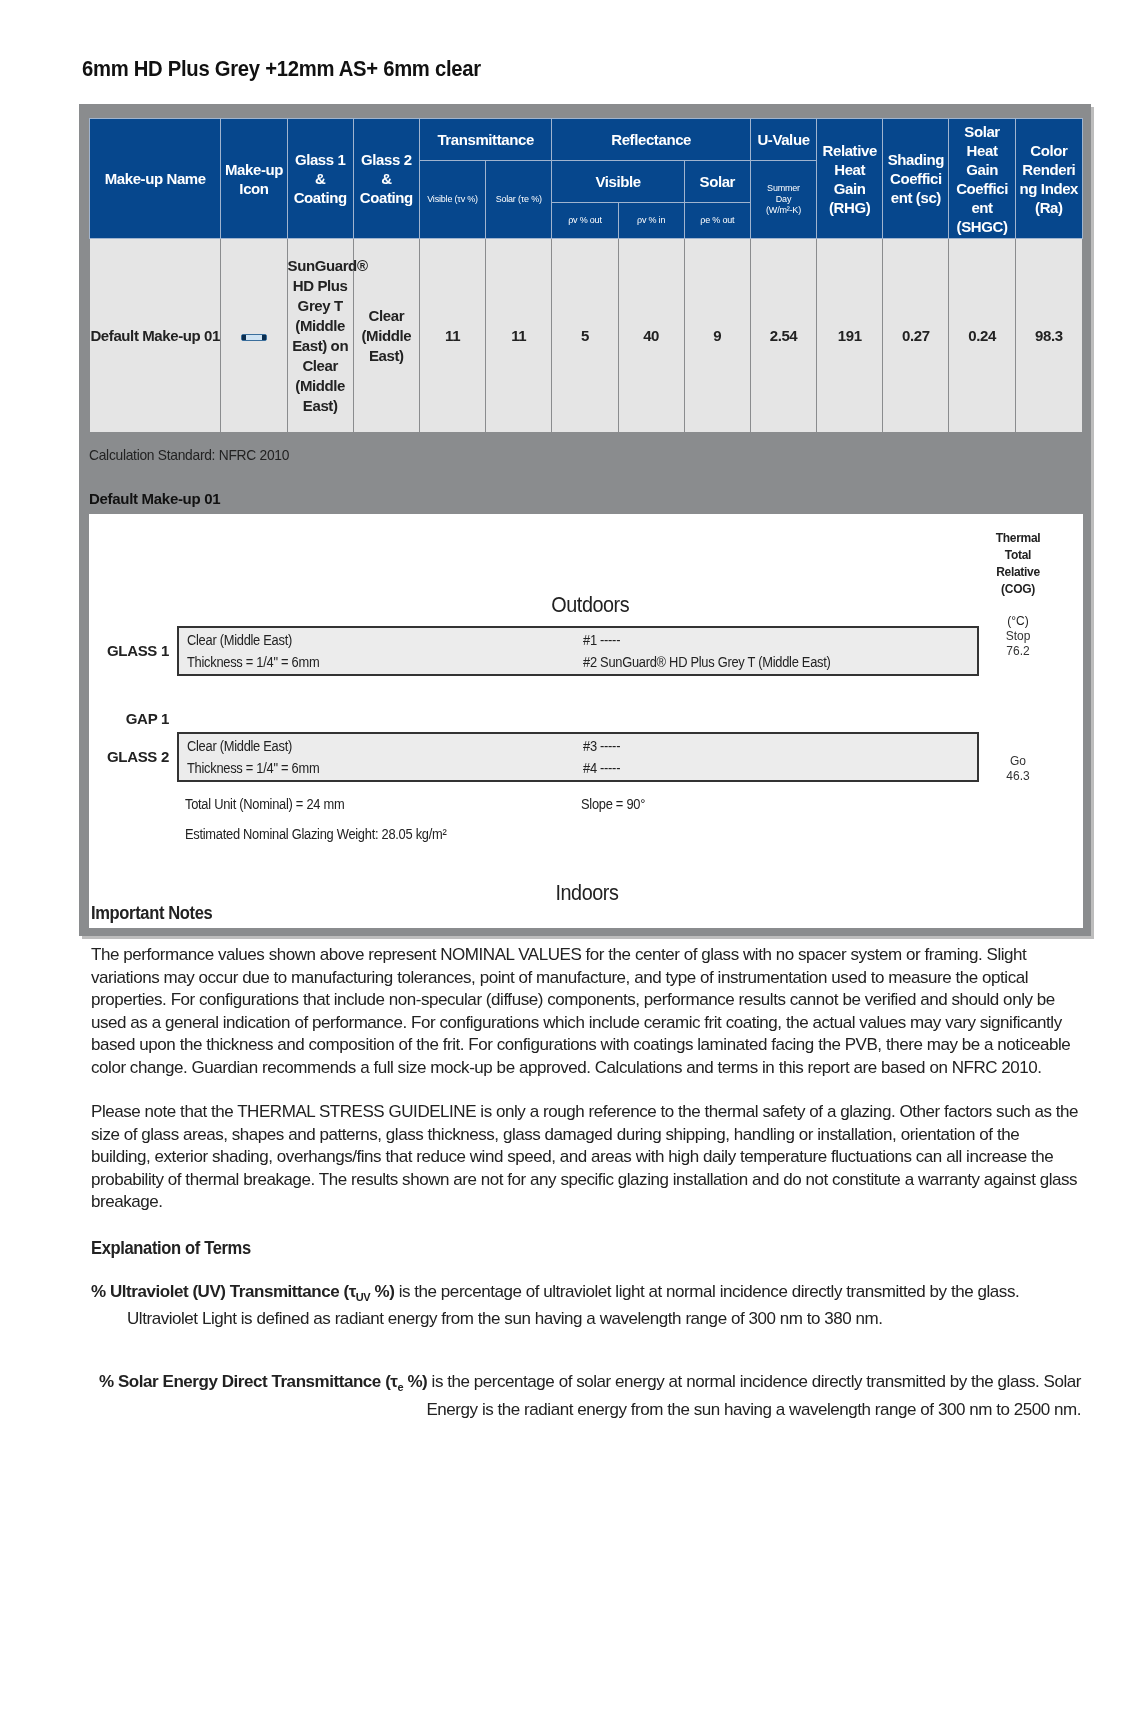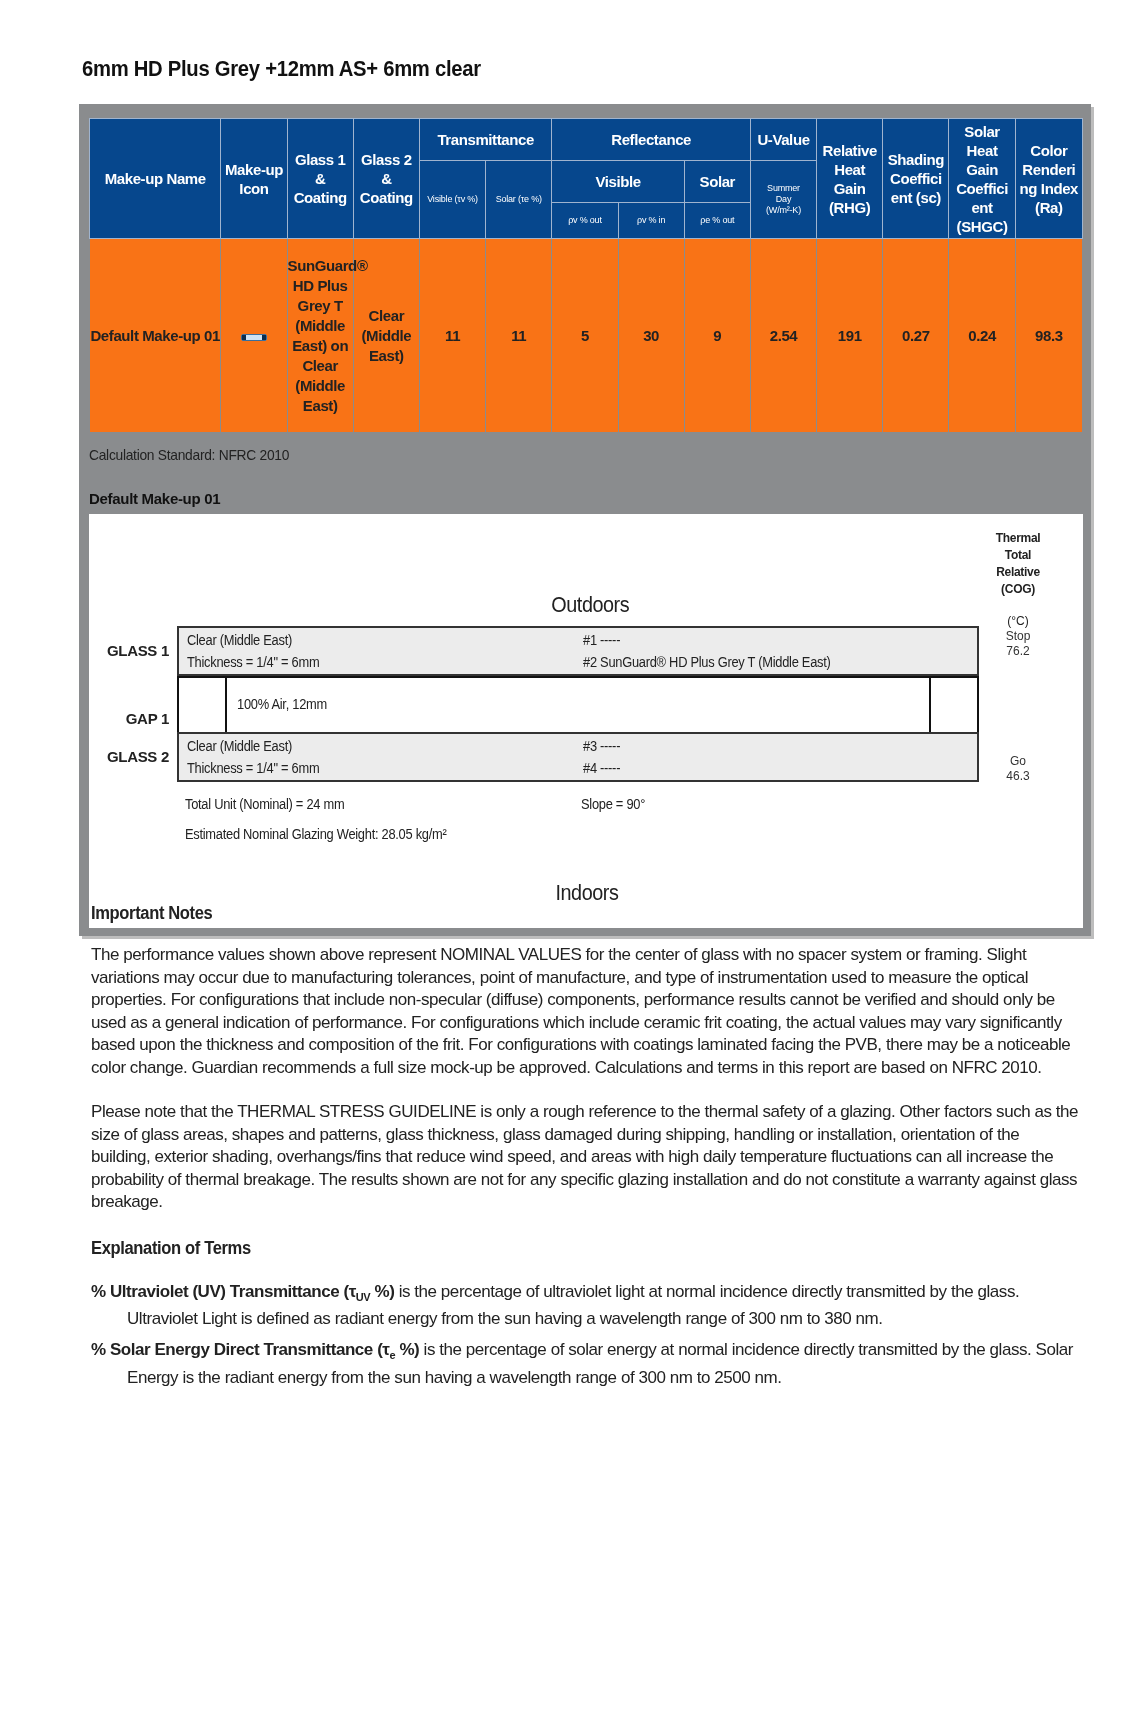--- a/index.html
+++ b/index.html
@@ -6,21 +6,21 @@
   html, body { width: 1147px; height: 1736px; background: #ffffff; overflow: hidden; }
   body { font-family: "Liberation Sans", sans-serif; color: #222; position: relative; }
 
   .page-title { position: absolute; left: 82px; top: 56px; font-size: 22px; font-weight: bold; letter-spacing: -0.3px; color: #111; transform: scaleX(0.92); transform-origin: left; }
 
   .outer-panel { position: absolute; left: 79px; top: 104px; width: 1012px; height: 832px; background: #8a8c8e; box-shadow: 3px 3px 0 #bdbdbd; }
 
   table.perf { position: absolute; left: 10px; top: 14px; width: 994px; border-collapse: collapse; table-layout: fixed; }
   table.perf th { background: #06478d; color: #ffffff; font-weight: bold; border: 1px solid #9fb4cf; text-align: center; vertical-align: middle; font-size: 15px; line-height: 19px; letter-spacing: -0.4px; }
   table.perf th.small { font-size: 9px; line-height: 11px; letter-spacing: -0.2px; font-weight: normal; }
-  table.perf td { background: #f97316; border: 1px solid #8a8c8e; text-align: center; vertical-align: middle; font-size: 15px; font-weight: bold; line-height: 20px; color: #222; letter-spacing: -0.4px; }
+  table.perf td { background: #e5e5e5; border: 1px solid #8a8c8e; text-align: center; vertical-align: middle; font-size: 15px; font-weight: bold; line-height: 20px; color: #222; letter-spacing: -0.4px; }
 
   .makeup-icon { display: inline-block; width: 26px; height: 7px; background: #cfe3f3; border: 1px solid #3a6e9c; position: relative; border-radius: 2px; }
   .makeup-icon::before, .makeup-icon::after { content: ""; position: absolute; top: 0; width: 4px; height: 5px; background: #0b2d4e; }
   .makeup-icon::before { left: 0; } .makeup-icon::after { right: 0; }
 
   .calc-std { position: absolute; left: 10px; top: 342px; font-size: 15px; color: #222; letter-spacing: -0.3px; transform: scaleX(0.92); transform-origin: left; }
   .makeup-heading { position: absolute; left: 10px; top: 386px; font-size: 15px; font-weight: bold; color: #111; letter-spacing: -0.3px; }
 
   .diagram { position: absolute; left: 10px; top: 410px; width: 994px; height: 414px; background: #ffffff; }
   .outdoors, .indoors { position: absolute; font-size: 22px; color: #222; letter-spacing: -0.5px; transform: scaleX(0.9); }
@@ -134,21 +134,21 @@
       <th class="small">ρe % out</th>
     </tr>
     <tr style="height:194px">
       <td>Default Make-up 01</td>
       <td><span class="makeup-icon"></span></td>
       <td>SunGuard® HD Plus Grey T (Middle East) on Clear (Middle East)</td>
       <td>Clear (Middle East)</td>
       <td>11</td>
       <td>11</td>
       <td>5</td>
-      <td>30</td>
+      <td>40</td>
       <td>9</td>
       <td>2.54</td>
       <td>191</td>
       <td>0.27</td>
       <td>0.24</td>
       <td>98.3</td>
     </tr>
   </tbody>
     </table>
 
@@ -176,25 +176,20 @@
 
     <div class="layer-label" style="left:0; top:128px;">GLASS 1</div>
     <div class="glass-box" style="top:112px;">
       <div class="gl-line" style="left:8px; top:4px;">Clear (Middle East)</div>
       <div class="gl-line" style="left:8px; top:26px;">Thickness = 1/4" = 6mm</div>
       <div class="gl-line" style="left:404px; top:4px;">#1 -----</div>
       <div class="gl-line" style="left:404px; top:26px;">#2 SunGuard® HD Plus Grey T (Middle East)</div>
     </div>
 
     <div class="layer-label" style="left:0; top:196px;">GAP 1</div>
-    <div class="gap-box" style="top:162px;">
-      <div class="gap-spacer-l"></div>
-      <div class="gap-spacer-r"></div>
-      <div class="gl-line" style="left:60px; top:18px;">100% Air, 12mm</div>
-    </div>
 
     <div class="layer-label" style="left:0; top:234px;">GLASS 2</div>
     <div class="glass-box" style="top:218px;">
       <div class="gl-line" style="left:8px; top:4px;">Clear (Middle East)</div>
       <div class="gl-line" style="left:8px; top:26px;">Thickness = 1/4" = 6mm</div>
       <div class="gl-line" style="left:404px; top:4px;">#3 -----</div>
       <div class="gl-line" style="left:404px; top:26px;">#4 -----</div>
     </div>
 
     <div class="meta-line" style="left:96px; top:282px;">Total Unit (Nominal) = 24 mm</div>
@@ -207,16 +202,16 @@
 
 <div class="notes">
   <div class="section-heading">Important Notes</div>
   <p class="para" style="margin-top:20px;">The performance values shown above represent NOMINAL VALUES for the center of glass with no spacer system or framing. Slight variations may occur due to manufacturing tolerances, point of manufacture, and type of instrumentation used to measure the optical properties. For configurations that include non-specular (diffuse) components, performance results cannot be verified and should only be used as a general indication of performance. For configurations which include ceramic frit coating, the actual values may vary significantly based upon the thickness and composition of the frit. For configurations with coatings laminated facing the PVB, there may be a noticeable color change. Guardian recommends a full size mock-up be approved. Calculations and terms in this report are based on NFRC 2010.</p>
   <p class="para" style="margin-top:22px;">Please note that the THERMAL STRESS GUIDELINE is only a rough reference to the thermal safety of a glazing. Other factors such as the size of glass areas, shapes and patterns, glass thickness, glass damaged during shipping, handling or installation, orientation of the building, exterior shading, overhangs/fins that reduce wind speed, and areas with high daily temperature fluctuations can all increase the probability of thermal breakage. The results shown are not for any specific glazing installation and do not constitute a warranty against glass breakage.</p>
   <div class="section-heading" style="margin-top:24px;">Explanation of Terms</div>
 
   <p class="term" style="margin-top:22px;">
     <b><span>% Ultraviolet (UV) Transmittance (τ</span><sub>UV</sub><span> %)</span></b><span> is the percentage of ultraviolet light at normal incidence directly transmitted by the glass. Ultraviolet Light is defined as radiant energy from the sun having a wavelength range of 300 nm to 380 nm.</span>
   </p>
-  <p class="term" style="margin-top:8px;">
+  <p class="term" style="margin-top:40px;text-align:right;">
     <b><span>% Solar Energy Direct Transmittance (τ</span><sub>e</sub><span> %)</span></b><span> is the percentage of solar energy at normal incidence directly transmitted by the glass. Solar Energy is the radiant energy from the sun having a wavelength range of 300 nm to 2500 nm.</span>
   </p>
 </div>
 
 </body></html>

